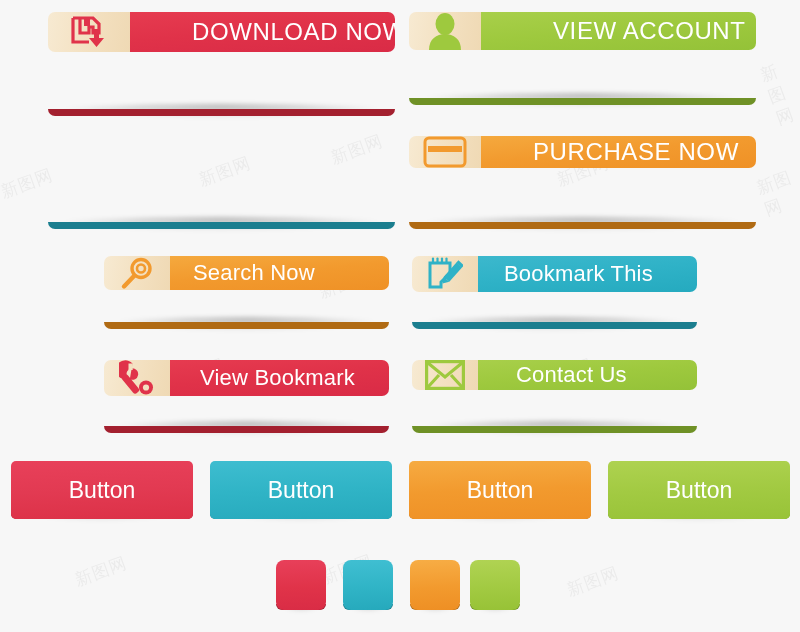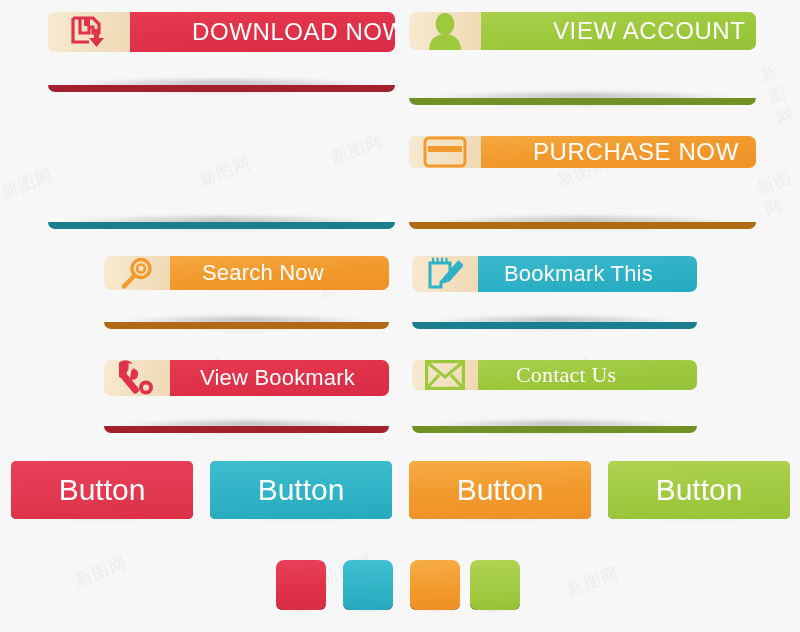--- a/index.html
+++ b/index.html
@@ -118,21 +118,21 @@
   }
   .plain .face {
     align-items: center;
     justify-content: center;
     height: 100%;
     border-radius: 5px;
   }
   .plain .lip { height: 7px; border-radius: 0 0 5px 5px; }
   .plain .ptext {
     color: #fff;
-    font-size: 30px;
+    font-size: 23px;
     position: relative;
     z-index: 2;
   }
   .p-red   .face { background: linear-gradient(178deg, #e8405a 0%, #e23a52 50%, #dc3147 100%); }
   .p-red   .lip  { background: #9d2131; }
   .p-teal  .face { background: linear-gradient(178deg, #3ebdd0 0%, #30b4c6 50%, #27aabd 100%); }
   .p-teal  .lip  { background: #1d7d8c; }
   .p-orange .face{ background: linear-gradient(178deg, #f6ab42 0%, #f29a2e 50%, #ef9126 100%); }
   .p-orange .lip { background: #ab6a17; }
   .p-green .face { background: linear-gradient(178deg, #aed250 0%, #a2ca42 50%, #98c338 100%); }
@@ -161,21 +161,21 @@
 <div class="wm" style="left:760px; top:170px;">新图网</div>
 <div class="wm" style="left:172px; top:362px;">新图网</div>
 <div class="wm" style="left:318px; top:272px;">新图网</div>
 <div class="wm" style="left:540px; top:362px;">新图网</div>
 <div class="wm" style="left:768px; top:58px;">新图网</div>
 <div class="wm" style="left:74px; top:560px;">新图网</div>
 <div class="wm" style="left:320px; top:558px;">新图网</div>
 <div class="wm" style="left:566px; top:570px;">新图网</div>
 <div class="wm" style="left:0px; top:172px;">新图网</div>
 
-<div class="btn-wrap c-red sz-lg" style="left:48px; top:12px; width:347px; height:80px;">
+<div class="btn-wrap c-red sz-lg" style="left:48px; top:12px; width:347px; height:104px;">
   <div class="shadow-layer"></div>
   <div class="lip"></div>
   <div class="face">
     <div class="icon-panel" style="width:82px;">
       <svg width="40" height="40" viewBox="0 0 40 40">
         <g fill="none" stroke="#e0334a" stroke-width="3.2">
           <path d="M4 6 h20 l6 6 v9 h-6 v-6 h-4 v6 h-9 v-15"></path>
           <path d="M4 6 v24 h16"></path>
         </g>
         <rect x="15" y="7" width="6" height="7" fill="#e0334a"></rect>
@@ -233,21 +233,21 @@
   <div class="lip"></div>
   <div class="face">
     <div class="icon-panel" style="width:66px;">
       <svg width="34" height="34" viewBox="0 0 34 34">
         <circle cx="21" cy="12.5" r="9" fill="none" stroke="#f29a2e" stroke-width="3.4"></circle>
         <circle cx="21" cy="12.5" r="4" fill="none" stroke="#f29a2e" stroke-width="2.6"></circle>
         <line x1="14.5" y1="19.5" x2="4" y2="30.5" stroke="#f29a2e" stroke-width="4.4" stroke-linecap="round"></line>
       </svg>
       <div class="chev"></div>
     </div>
-    <div class="label" style="padding-left:32px;">
+    <div class="label" style="padding-left:23px;">
       <span>Search Now</span>
     </div>
   </div>
 </div>
 
 <div class="btn-wrap c-teal sz-md" style="left:412px; top:256px; width:285px; height:73px;text-align:center;">
   <div class="shadow-layer"></div>
   <div class="lip"></div>
   <div class="face">
     <div class="icon-panel" style="width:66px;">
@@ -298,21 +298,21 @@
   <div class="lip"></div>
   <div class="face">
     <div class="icon-panel" style="width:66px;">
       <svg width="40" height="30" viewBox="0 0 40 30">
         <rect x="1.6" y="1.6" width="36.8" height="26.8" fill="none" stroke="#9ec93e" stroke-width="3.2"></rect>
         <path d="M3 3 L20 17 L37 3" fill="none" stroke="#9ec93e" stroke-width="3.2"></path>
         <path d="M3 27 L14 15 M37 27 L26 15" fill="none" stroke="#9ec93e" stroke-width="3.2"></path>
       </svg>
       <div class="chev"></div>
     </div>
-    <div class="label" style="padding-left:38px;font-family:Liberation Serif, serif;">
+    <div class="label" style="padding-left:38px;">
       <span>Contact Us</span>
     </div>
   </div>
 </div>
 
 <div class="plain p-red" style="left:11px; top:461px; width:182px; height:58px;">
   <div class="shadow-layer"></div>
   <div class="lip"></div>
   <div class="face">
     <span class="ptext">Button</span>

